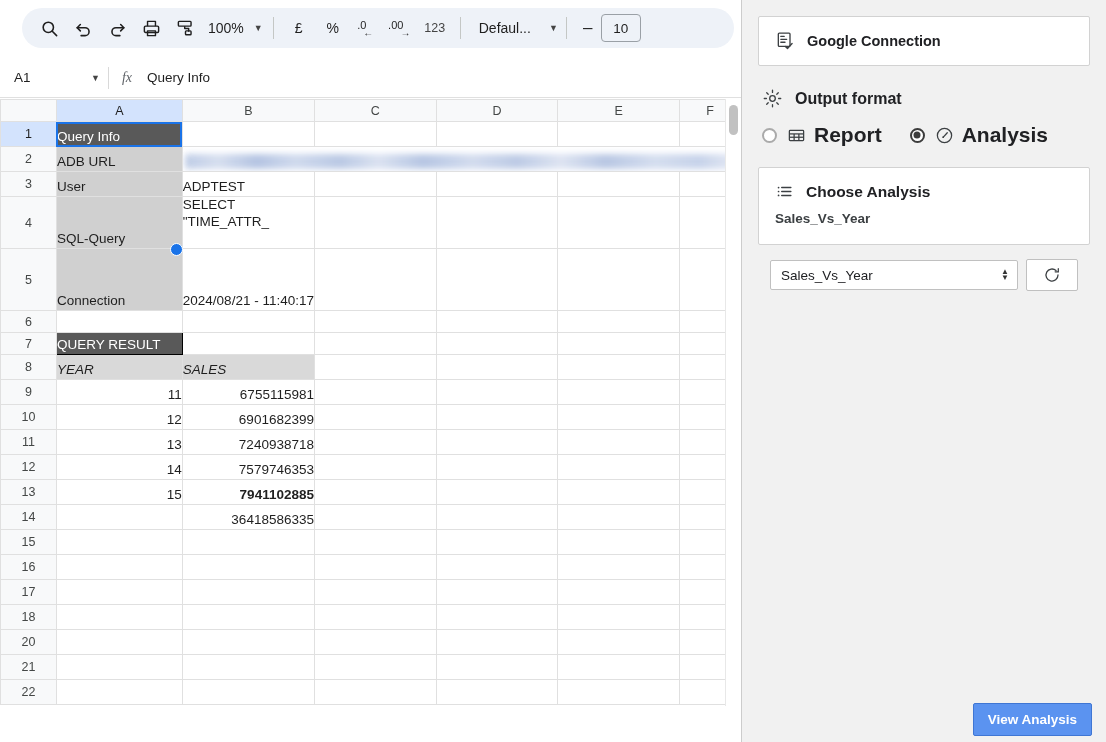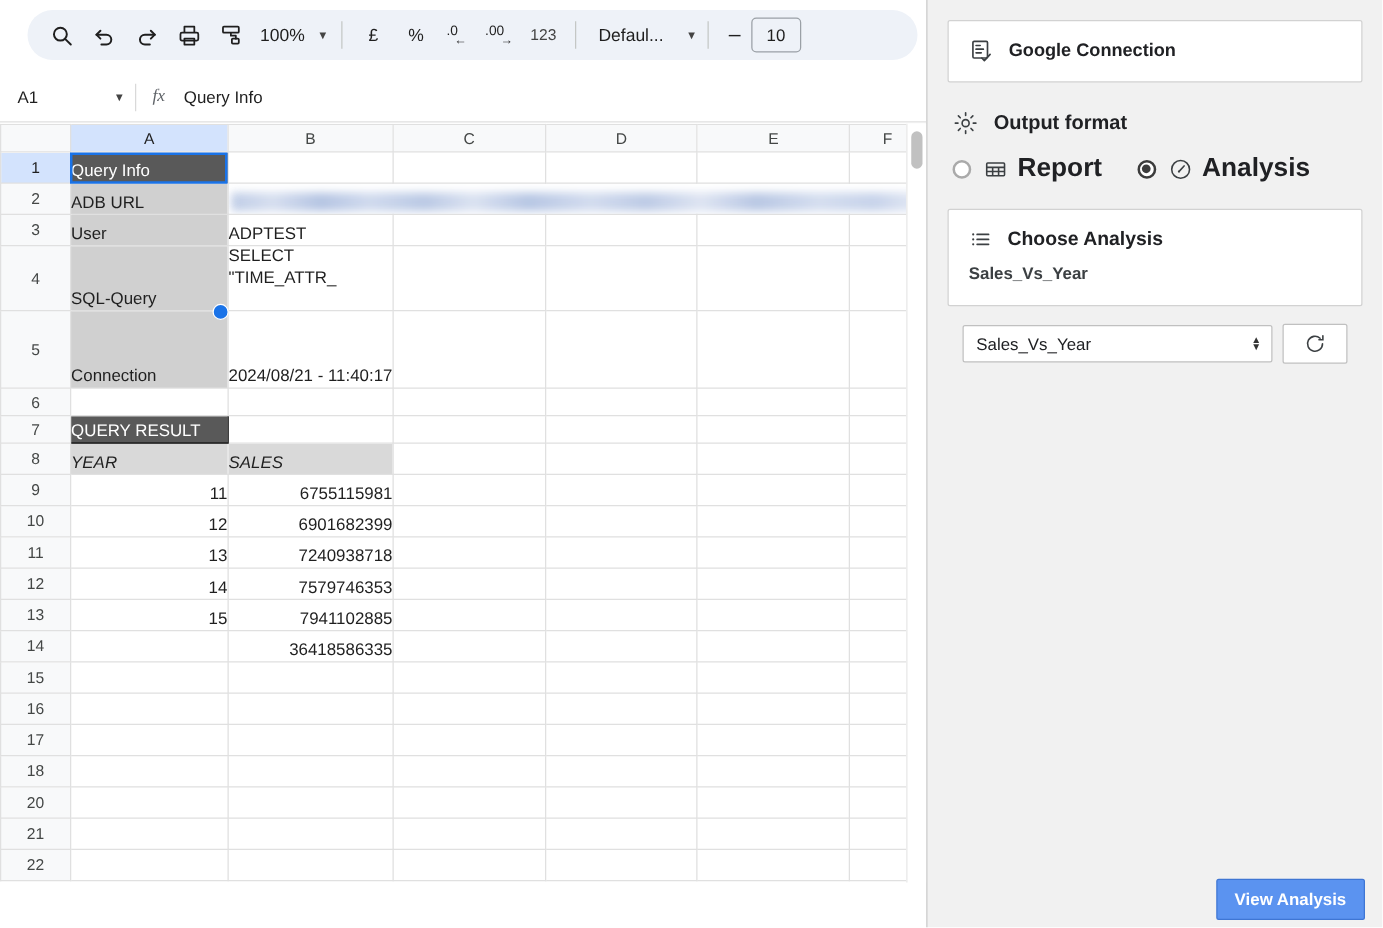--- a/index.html
+++ b/index.html
@@ -643,21 +643,21 @@
               <td class="cell" style="width: 121px;"></td>
               <td class="cell" style="width: 121px;"></td>
               <td class="cell" style="width: 121px;"></td>
               <td class="cell" style="width: 60px;"></td>
             </tr>
             <tr style="height: 25px;">
               <td class="rowhead">13</td>
               <td class="cell boxed num" style="width: 125px;">
                 <span class="cv">15</span>
               </td>
-              <td class="cell boxed num" style="width: 124px;">
+              <td class="cell boxed num" style="width: 124px; font-weight: bold;">
                 <span class="cv">7941102885</span>
               </td>
               <td class="cell" style="width: 121px;"></td>
               <td class="cell" style="width: 121px;"></td>
               <td class="cell" style="width: 121px;"></td>
               <td class="cell" style="width: 60px;"></td>
             </tr>
             <tr style="height: 25px;">
               <td class="rowhead">14</td>
               <td class="cell boxed num" style="width: 125px;"></td>

